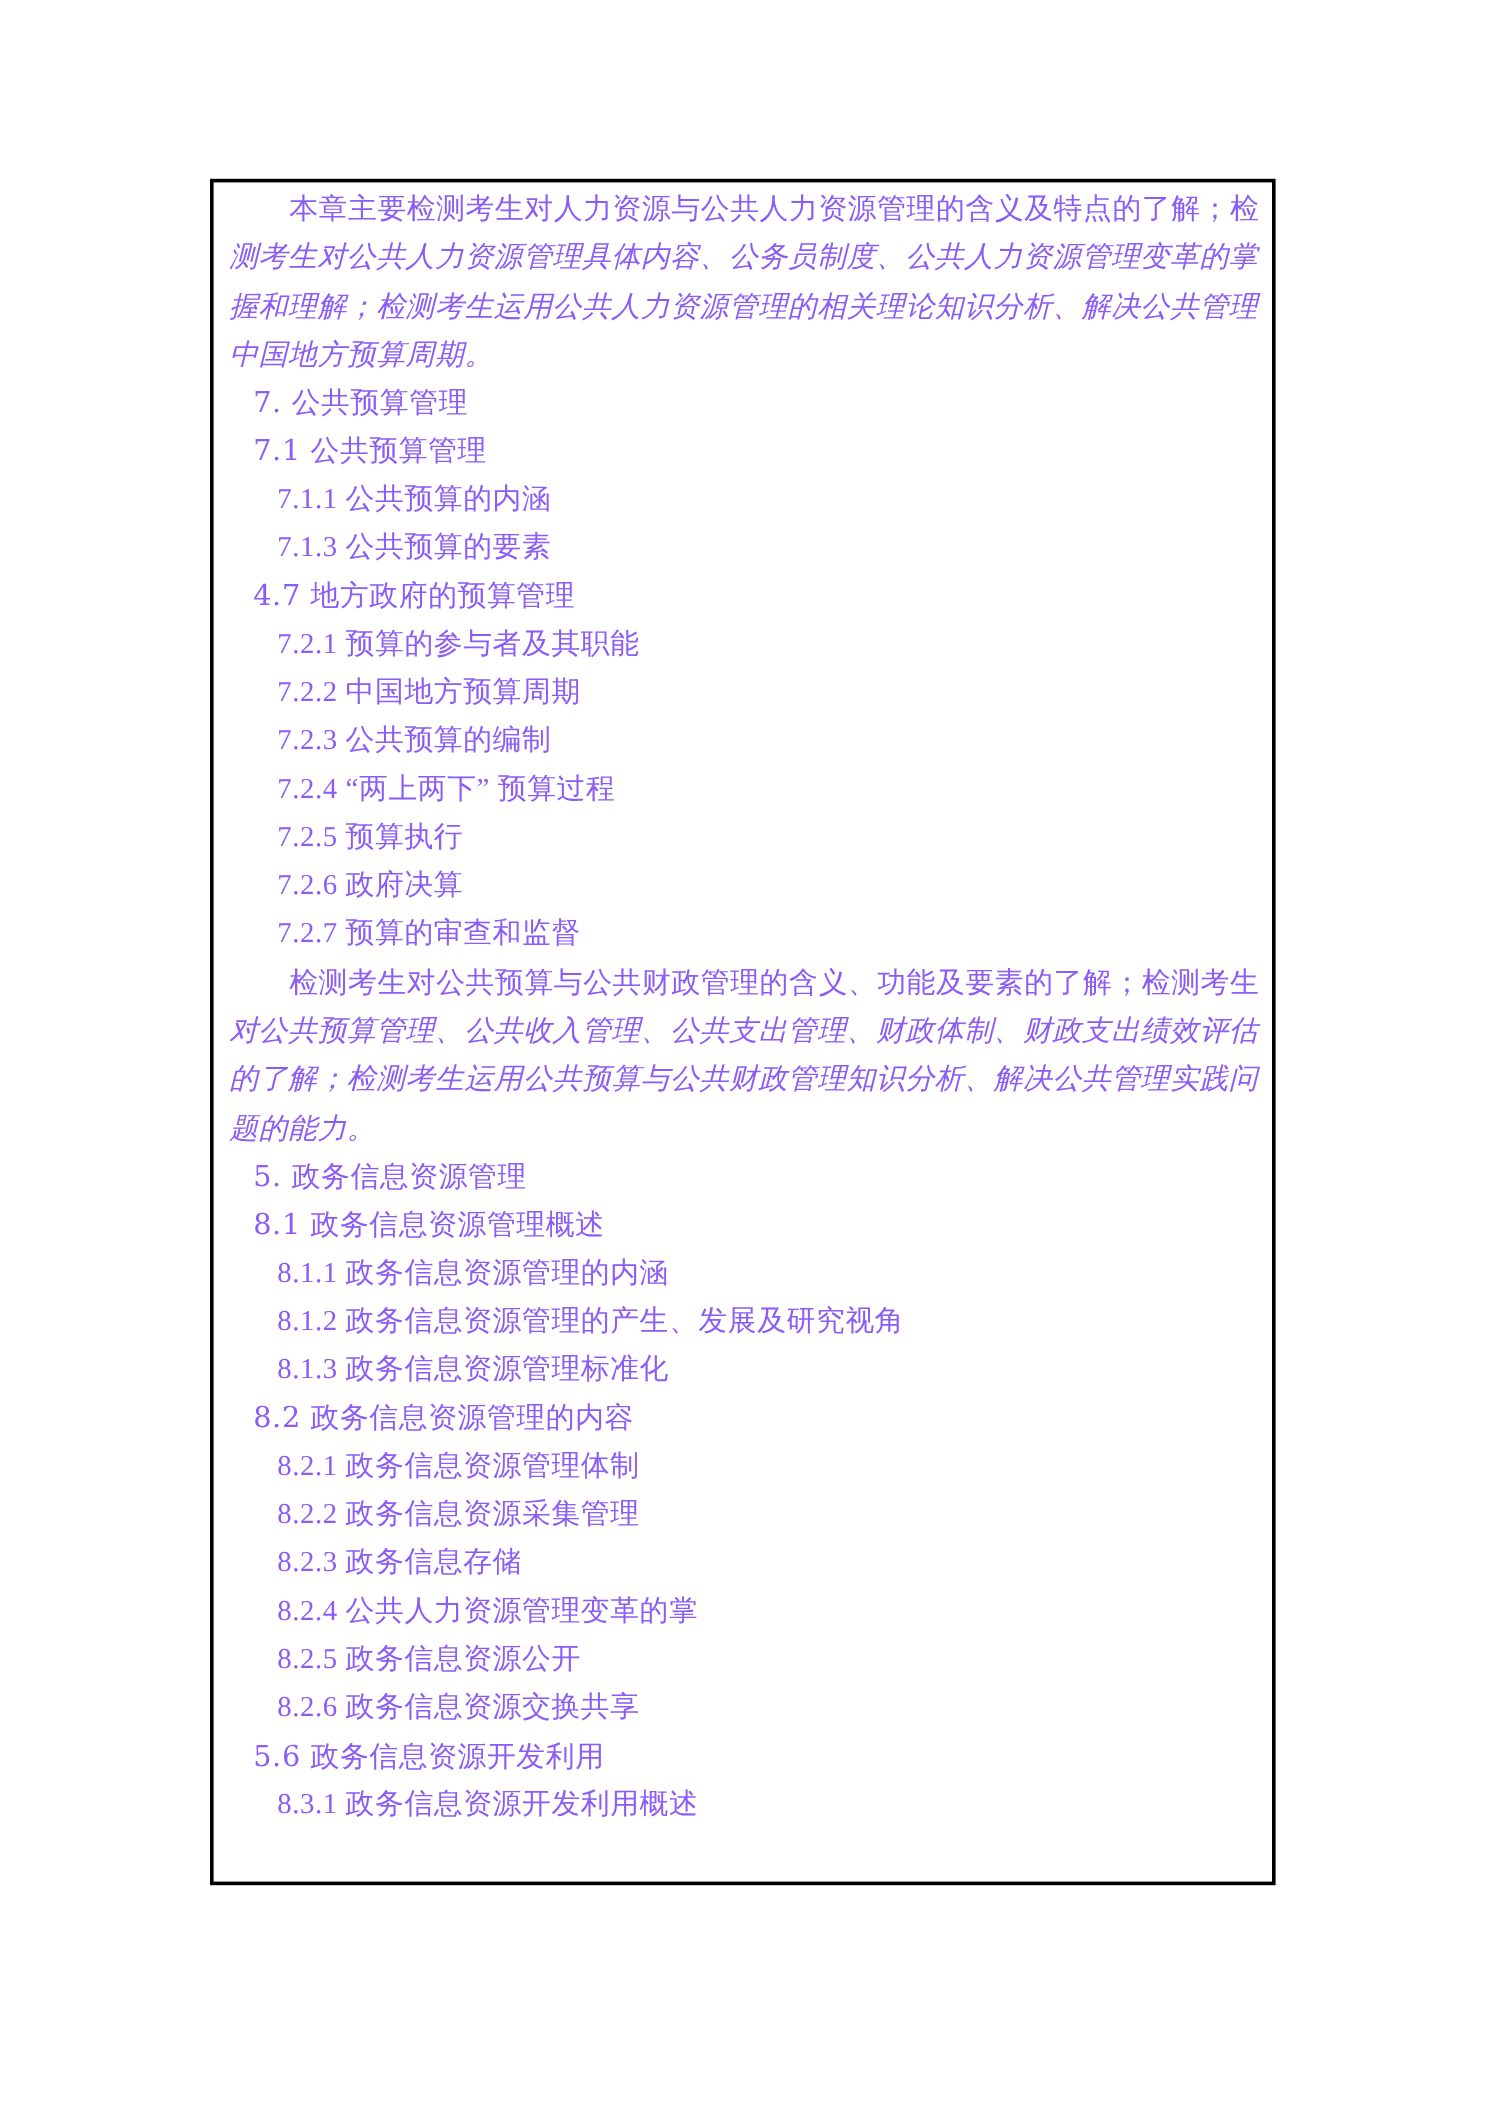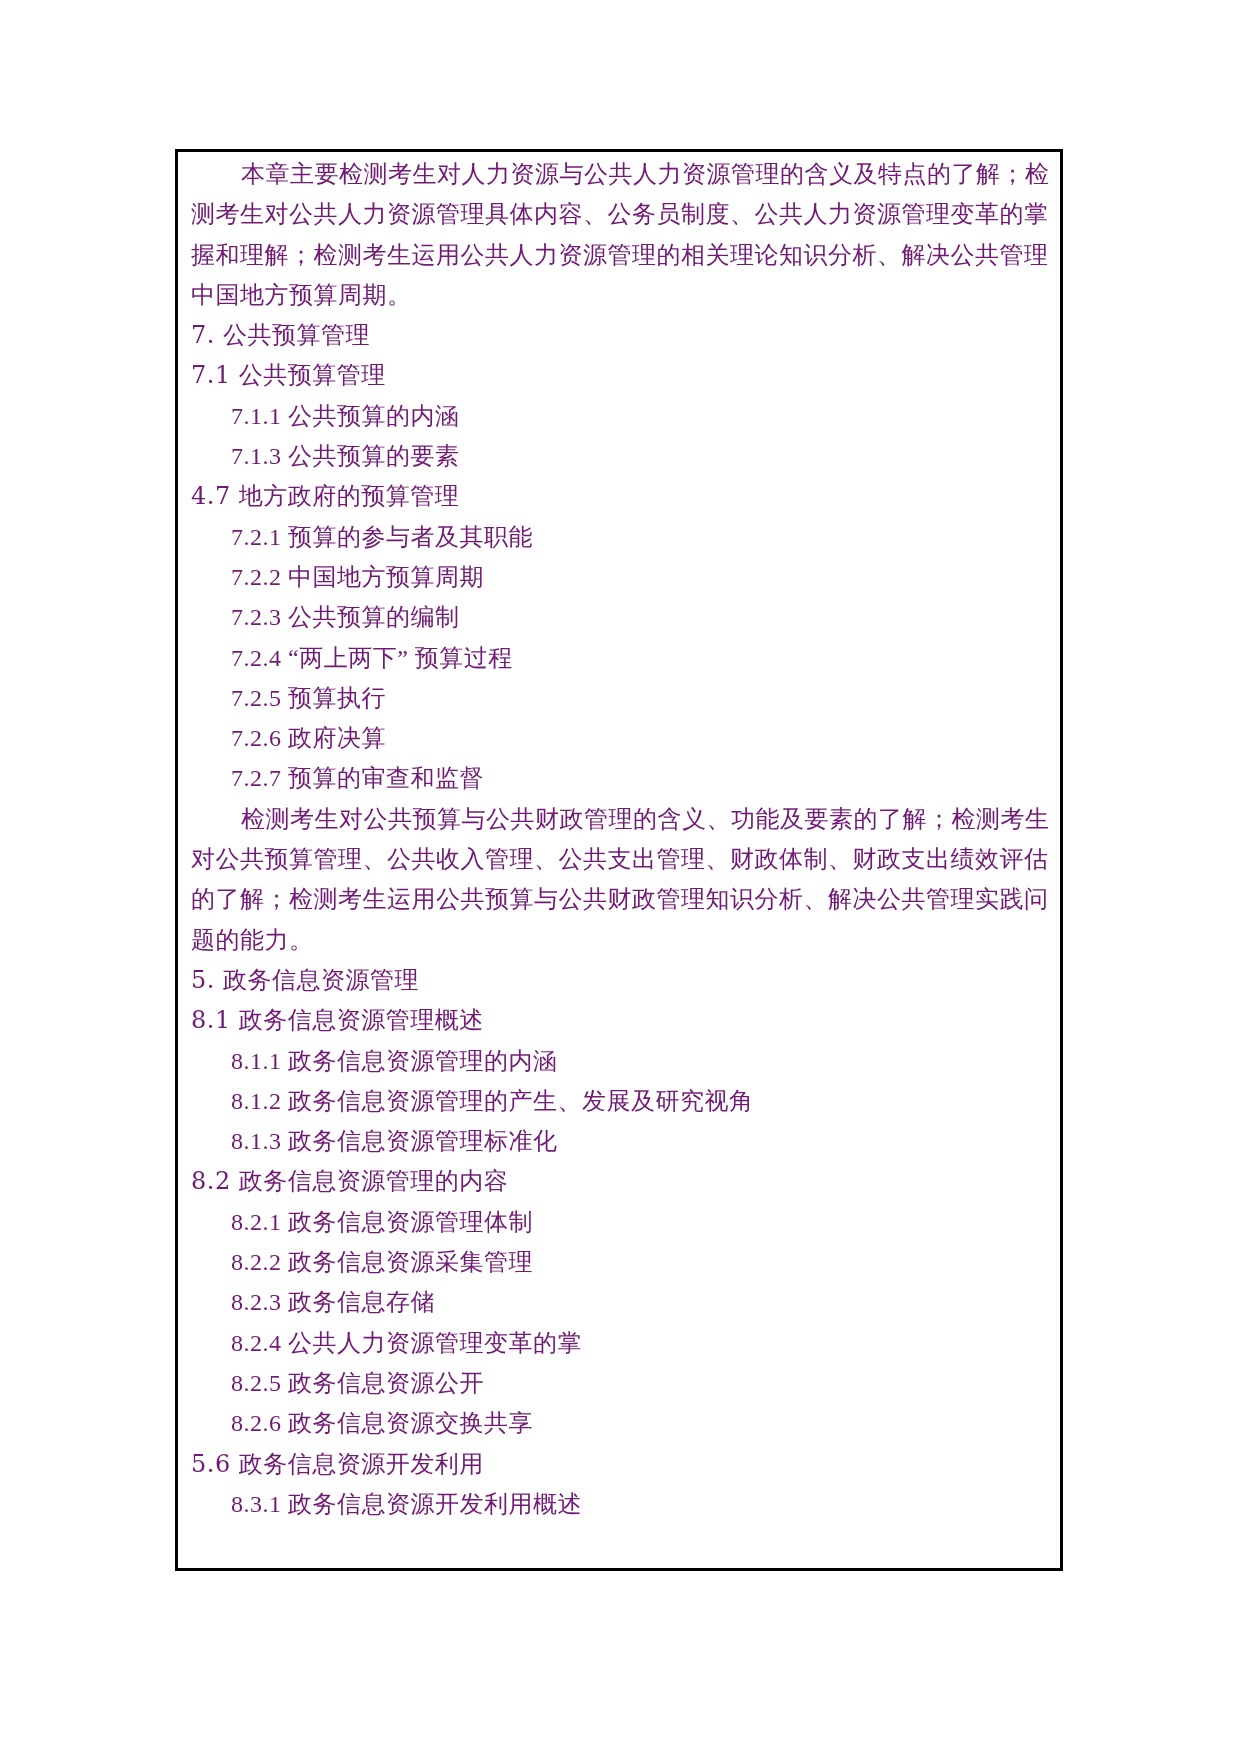--- a/index.html
+++ b/index.html
@@ -25,28 +25,28 @@
     box-sizing: border-box;
     padding: 2px 12px 0 13px;
     background: #ffffff;
     overflow: hidden;
   }
   .ln {
     font-size: 24px;
     line-height: 40.3px;
     letter-spacing: 0.5px;
     white-space: nowrap;
-    color: #701a75;
+    color: #8b5cf6;
   }
   
   .p-first { text-indent: 50px; }
   
-  .p-mid, .p-last { text-indent: 0; }
+  .p-mid, .p-last { text-indent: 0; font-style: italic; }
   
-  .h1 { text-indent: 0; }
+  .h1 { text-indent: 0; margin-left: 20px; }
   
   .h3 { padding-left: 40px; font-family: Liberation Serif, serif; }
 </style>
 </head>
 <body>
 
 <div class="cell">
   <div class="ln p-first">本章主要检测考生对人力资源与公共人力资源管理的含义及特点的了解；检</div>
   <div class="ln p-mid">测考生对公共人力资源管理具体内容、公务员制度、公共人力资源管理变革的掌</div>
   <div class="ln p-mid">握和理解；检测考生运用公共人力资源管理的相关理论知识分析、解决公共管理</div>

